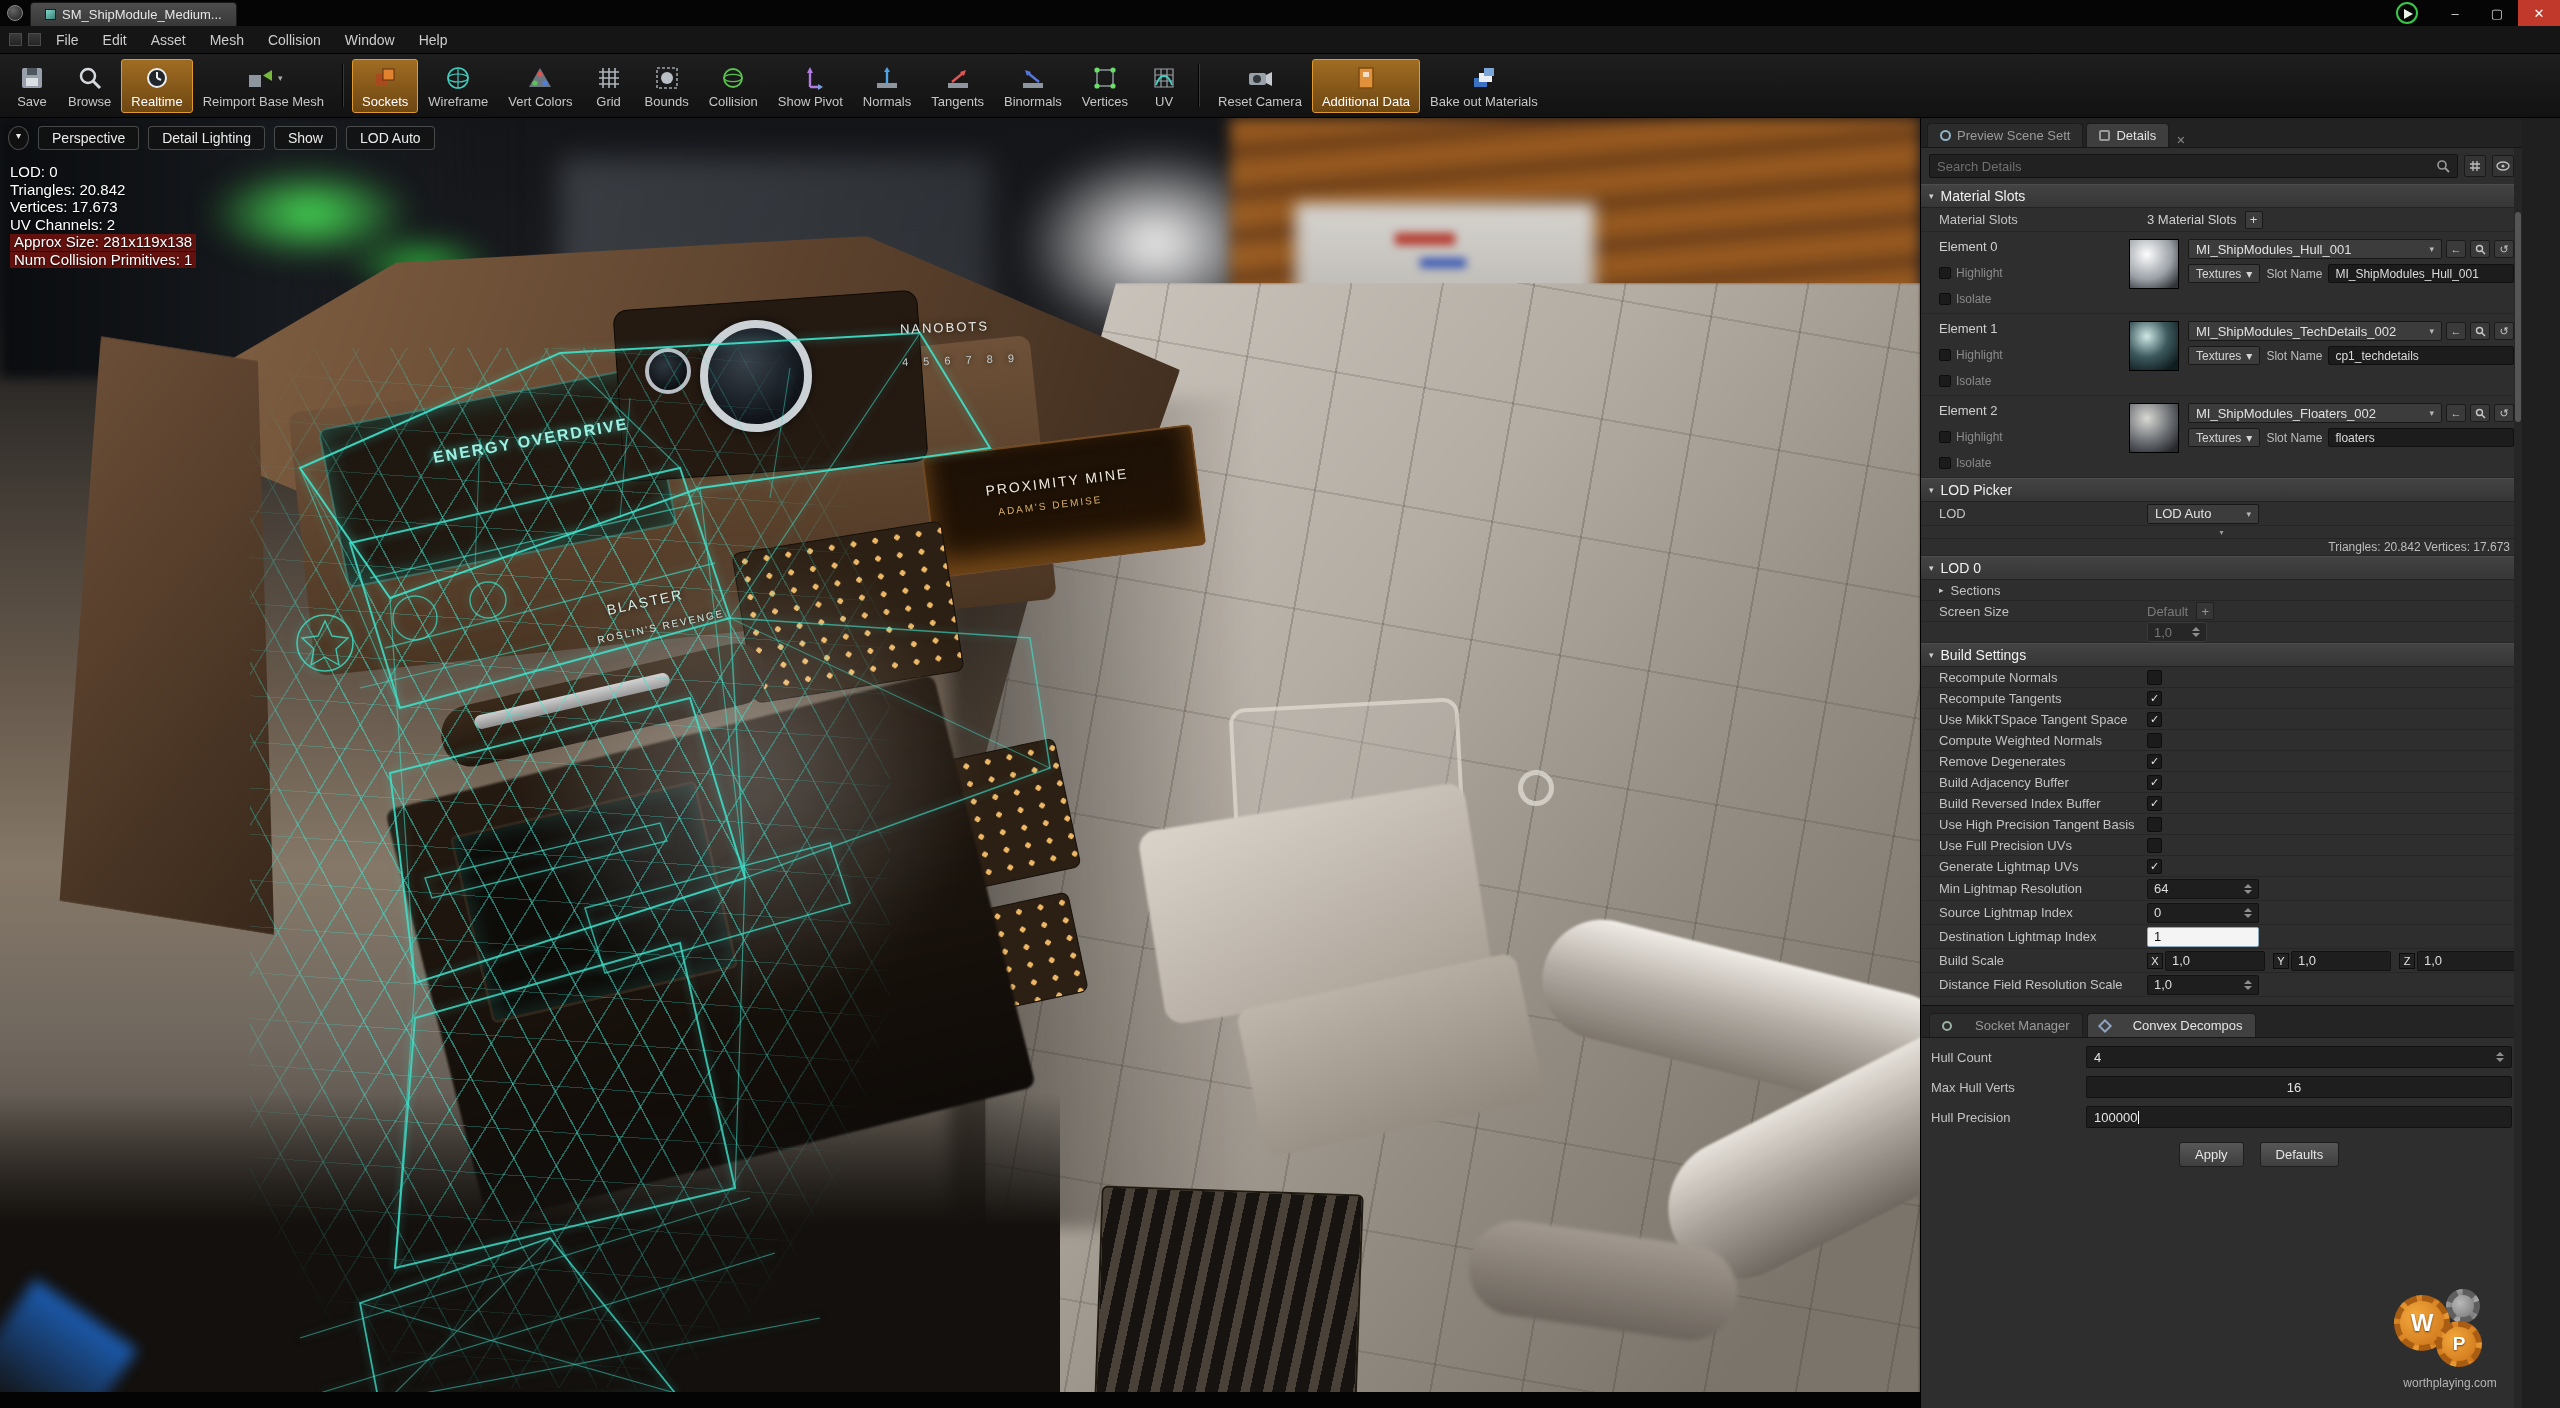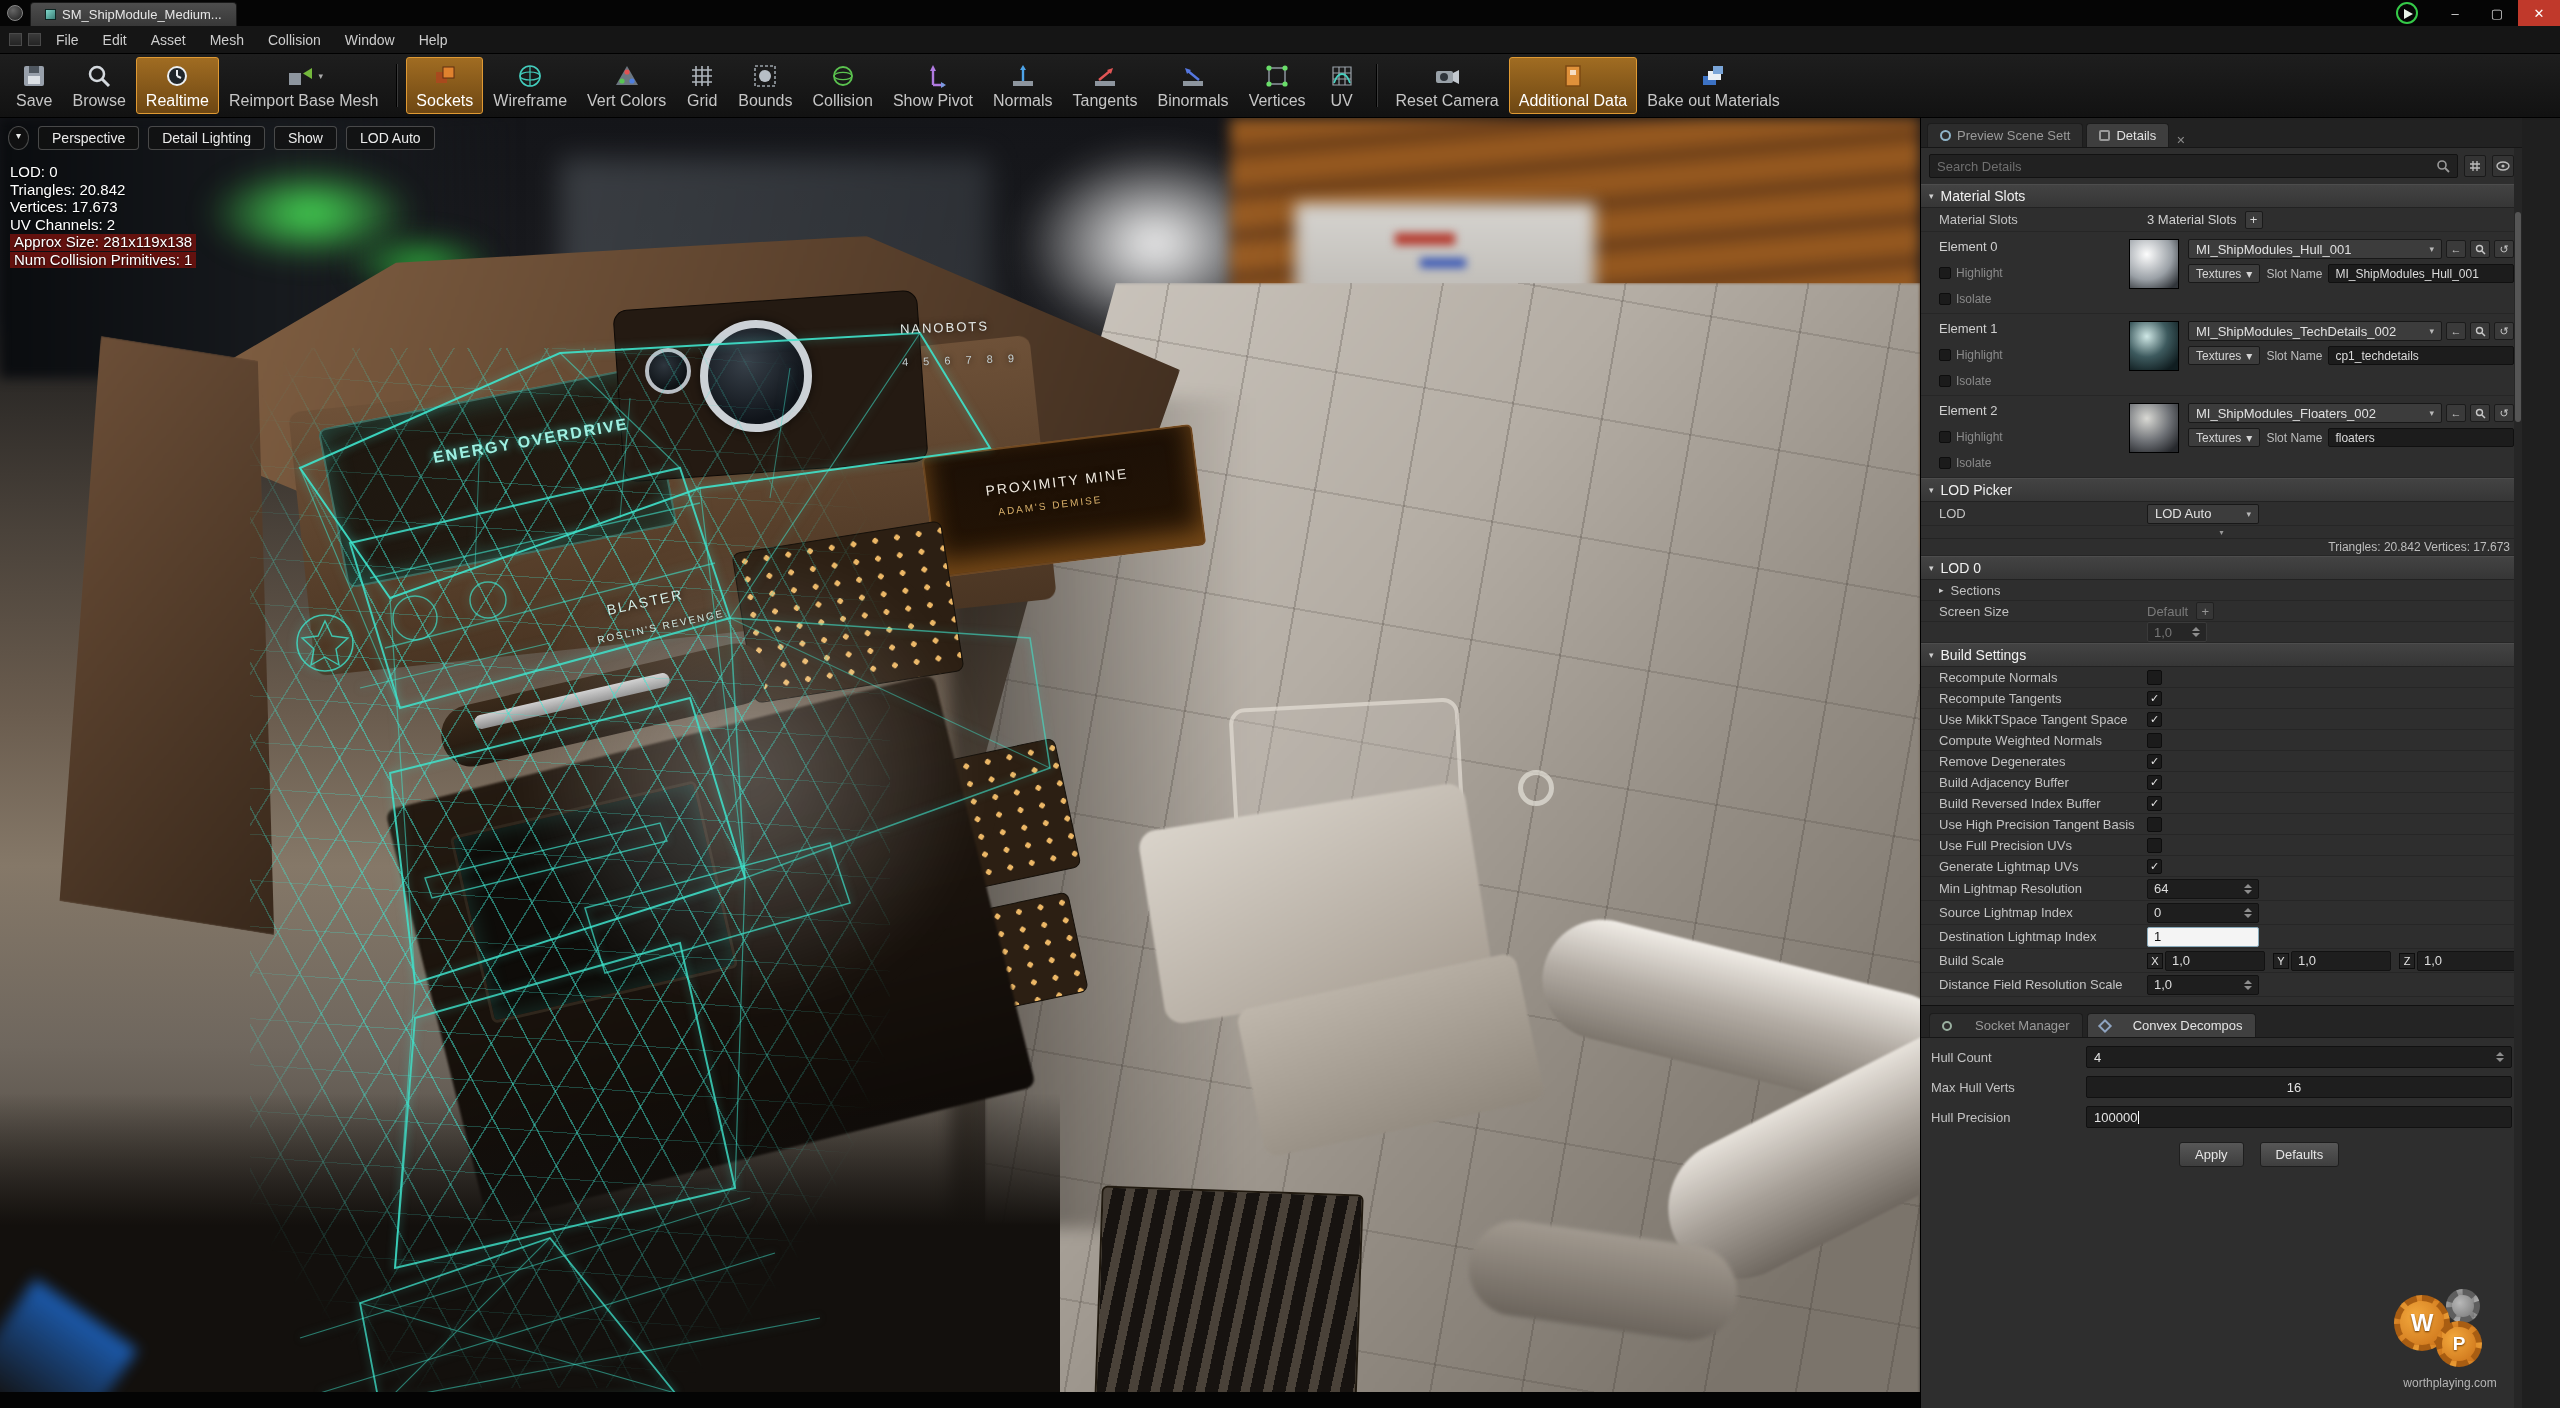--- a/index.html
+++ b/index.html
@@ -21,21 +21,21 @@
   
   .menubar{position:absolute;top:26px;left:0;right:0;height:28px;background:#151515;border-bottom:1px solid #000;display:flex;align-items:center;padding-left:6px;font-size:14px;color:#cdcdcd}
   .mb-icon{width:13px;height:13px;margin:0 3px;border:1px solid #4a4a4a;background:linear-gradient(#3a3a3a,#242424)}
   .menu-item{padding:5px 12px;cursor:default}
 
   
   .toolbar{position:absolute;top:54px;left:0;right:0;height:64px;background:linear-gradient(#1e1e1e,#121212);border-bottom:1px solid #000;display:flex;align-items:center;padding:2px 6px}
   .tbtn{display:flex;flex-direction:column;align-items:center;justify-content:center;gap:1px;padding:3px 9px;border-radius:3px;border:1px solid transparent;min-width:52px}
   .tbtn.on{background:linear-gradient(#a06c22,#6e4713);border-color:#e09a33}
   .ticon{height:30px;display:flex;align-items:center;justify-content:center}
-  .tlabel{font-size:16px;color:#c6c6c6;white-space:nowrap}
+  .tlabel{font-size:13px;color:#c6c6c6;white-space:nowrap}
   .tbtn.on .tlabel{color:#fff}
   .tcaret{font-size:9px;color:#aaa}
   .tsep{width:2px;align-self:stretch;margin:8px 8px;background:#000;border-right:1px solid #3a3a3a}
 
   
   .viewport{position:absolute;top:118px;left:0;width:1920px;height:1290px;background:#121317;overflow:hidden}
   .ly{position:absolute}
   .vp-btns{position:absolute;top:8px;left:8px;display:flex;gap:9px;z-index:40}
   .vbtn{background:rgba(18,18,18,.78);border:1px solid rgba(105,105,105,.65);border-radius:4px;color:#ebebeb;font-size:14px;padding:3px 13px;white-space:nowrap}
   .vbtn.round{padding:3px 7px;border-radius:50%;font-size:10px}

